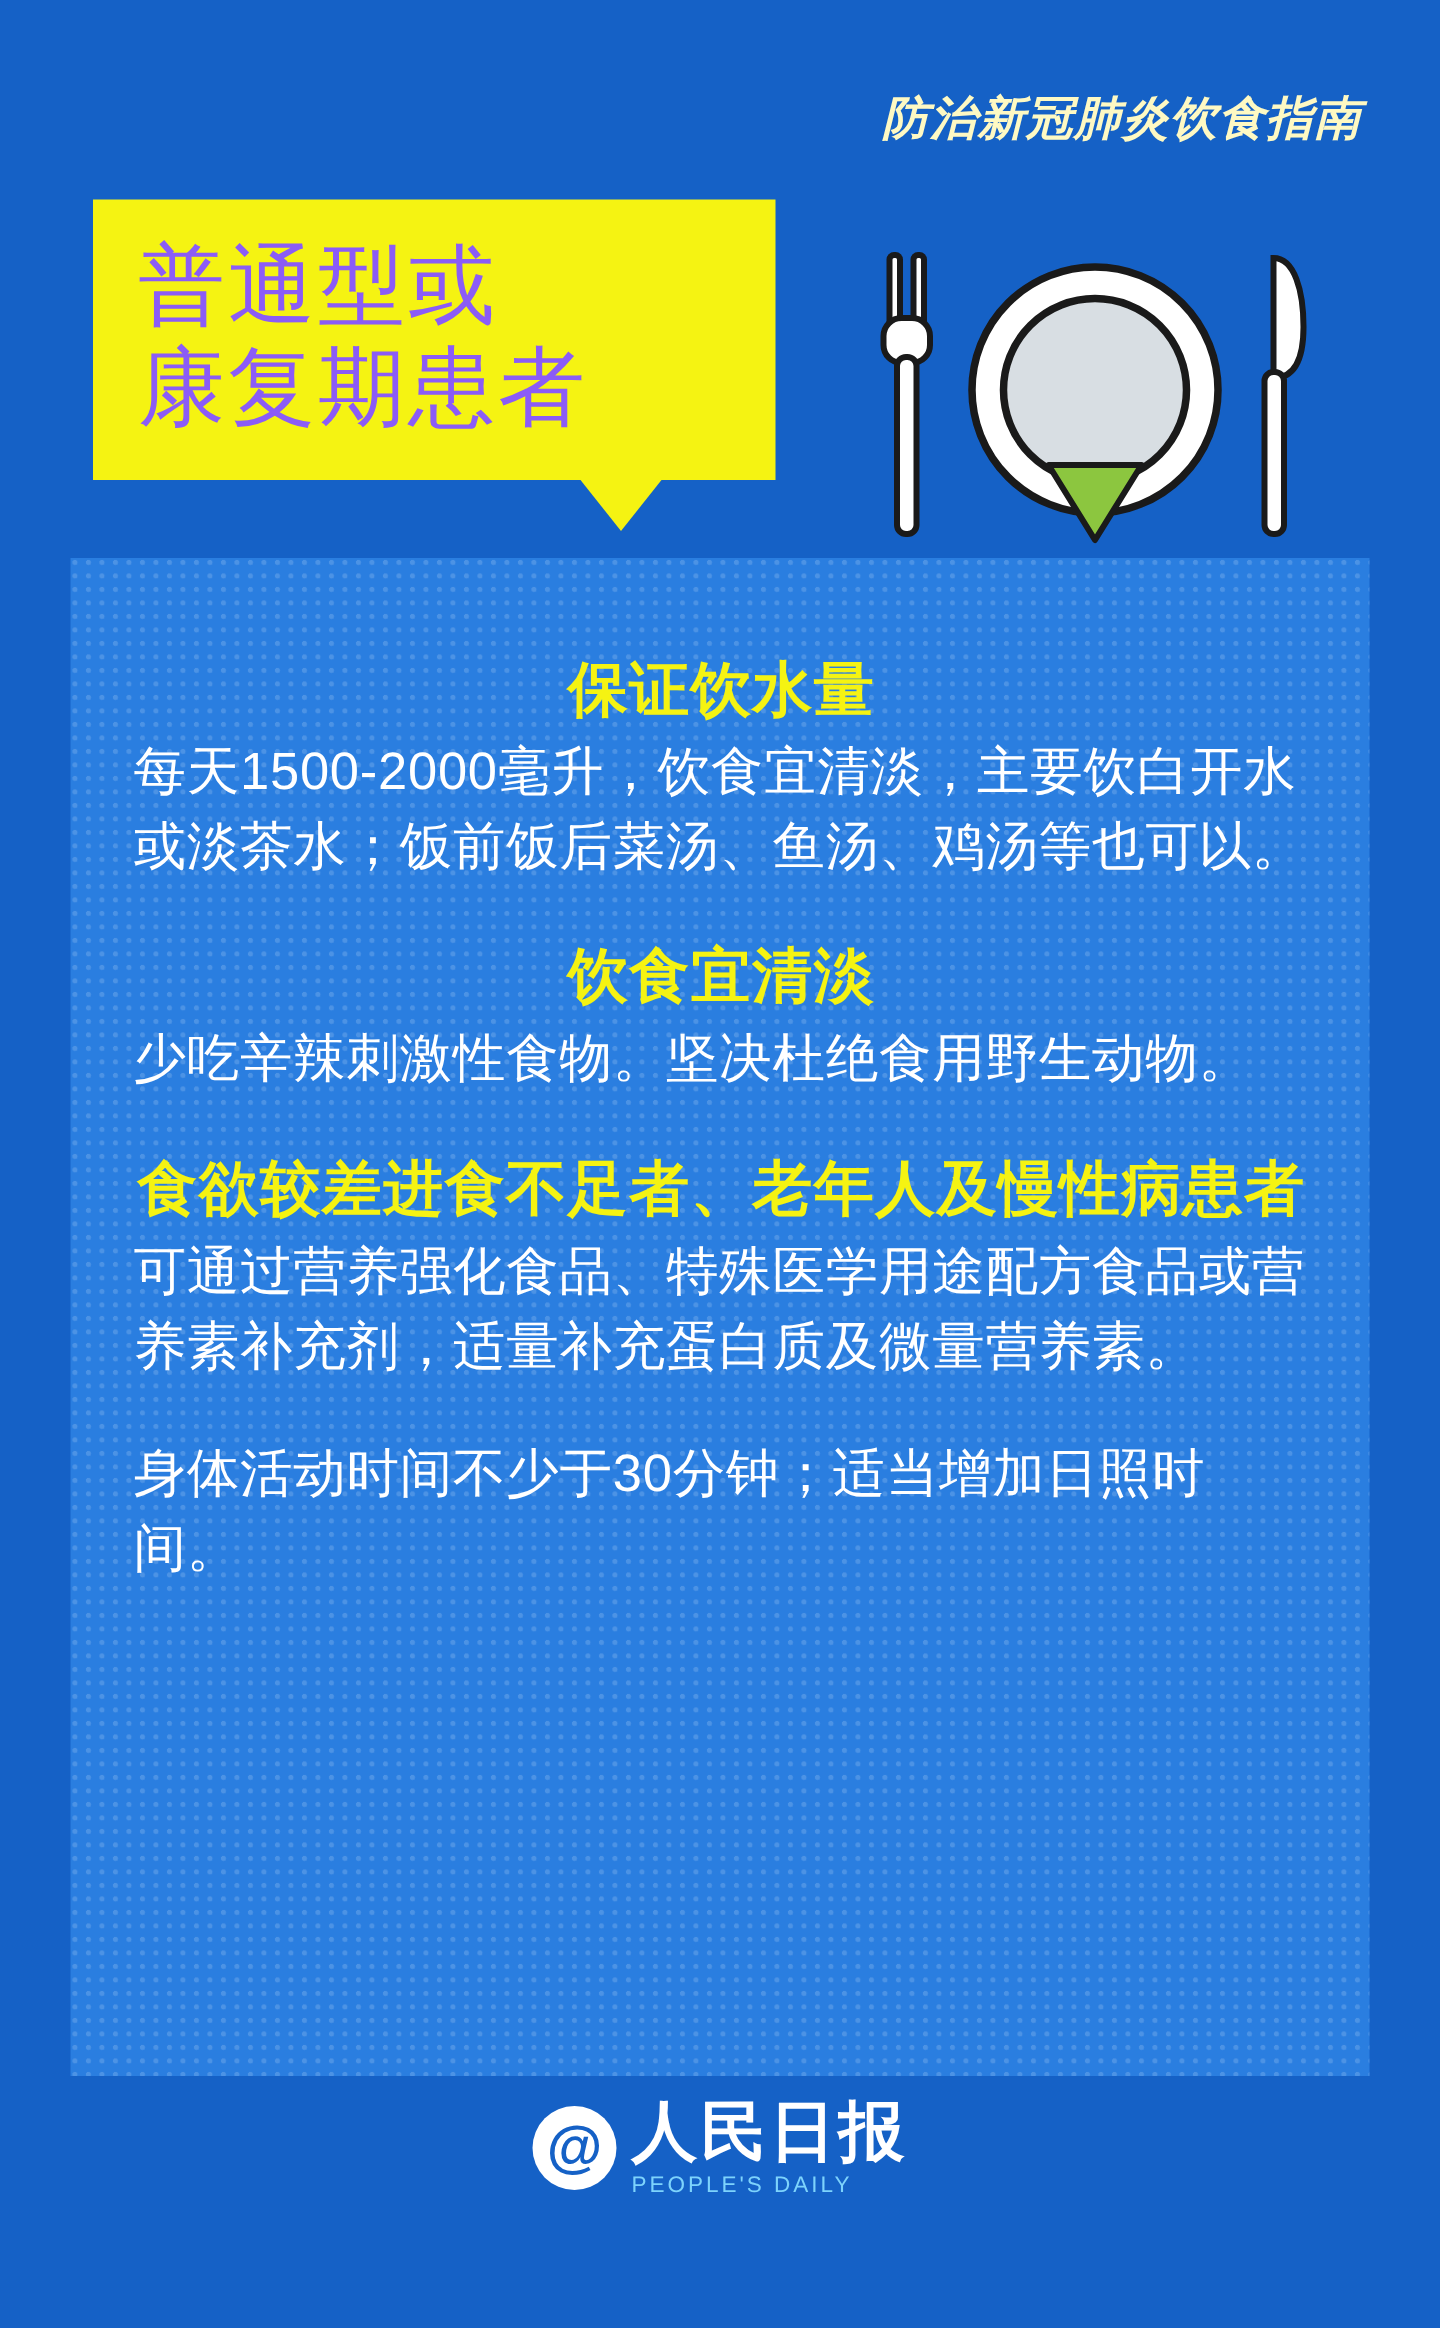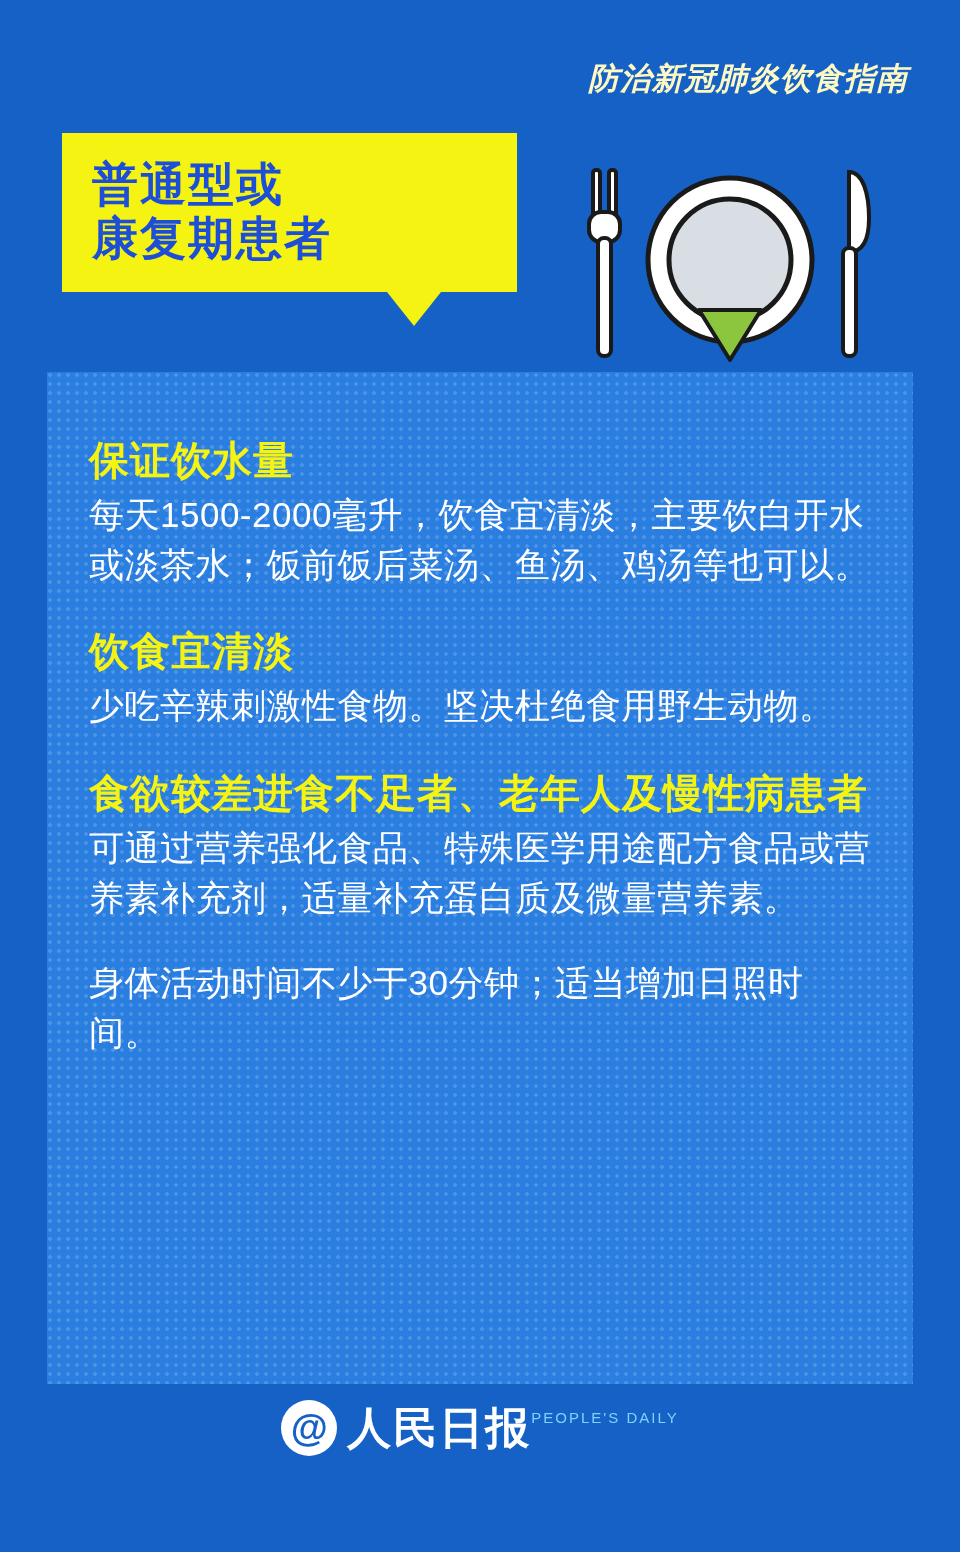--- a/index.html
+++ b/index.html
@@ -41,23 +41,23 @@
     left: 62px;
     width: 455px;
   }
   .headline-box {
     background: #f5f312;
     padding: 24px 26px 26px 30px;
     box-sizing: border-box;
     width: 455px;
   }
   .headline-line {
-    color: #1d4ed8;
-    font-size: 46px;
-    font-weight: bold;
+    color: #8b5cf6;
+    font-size: 58px;
+    font-weight: normal;
     line-height: 1.18;
     letter-spacing: 2px;
     white-space: nowrap;
   }
   .headline-tail {
     position: absolute;
     left: 325px;
     top: 100%;
     width: 0;
     height: 0;
@@ -93,20 +93,21 @@
     margin-bottom: 36px;
   }
   .section:last-child { margin-bottom: 0; }
   .sec-title {
     color: #f5f312;
     font-size: 40px;
     font-weight: bold;
     line-height: 1.3;
     letter-spacing: 1px;
     margin-bottom: 4px;
+    text-align: center;
   }
   .sec-body {
     color: #ffffff;
     font-size: 35px;
     line-height: 1.42;
     letter-spacing: 0.5px;
   }
 
   
   .footer {
@@ -130,21 +131,21 @@
     color: #1561c6;
     font-size: 38px;
     font-weight: bold;
     display: flex;
     align-items: center;
     justify-content: center;
     margin-right: 10px;
   }
   .logo-text {
     display: flex;
-    flex-direction: row;
+    flex-direction: column;
     justify-content: center;
   }
   .logo-cn {
     color: #ffffff;
     font-size: 44px;
     font-weight: bold;
     letter-spacing: 2px;
     line-height: 1.02;
   }
   .logo-en {

